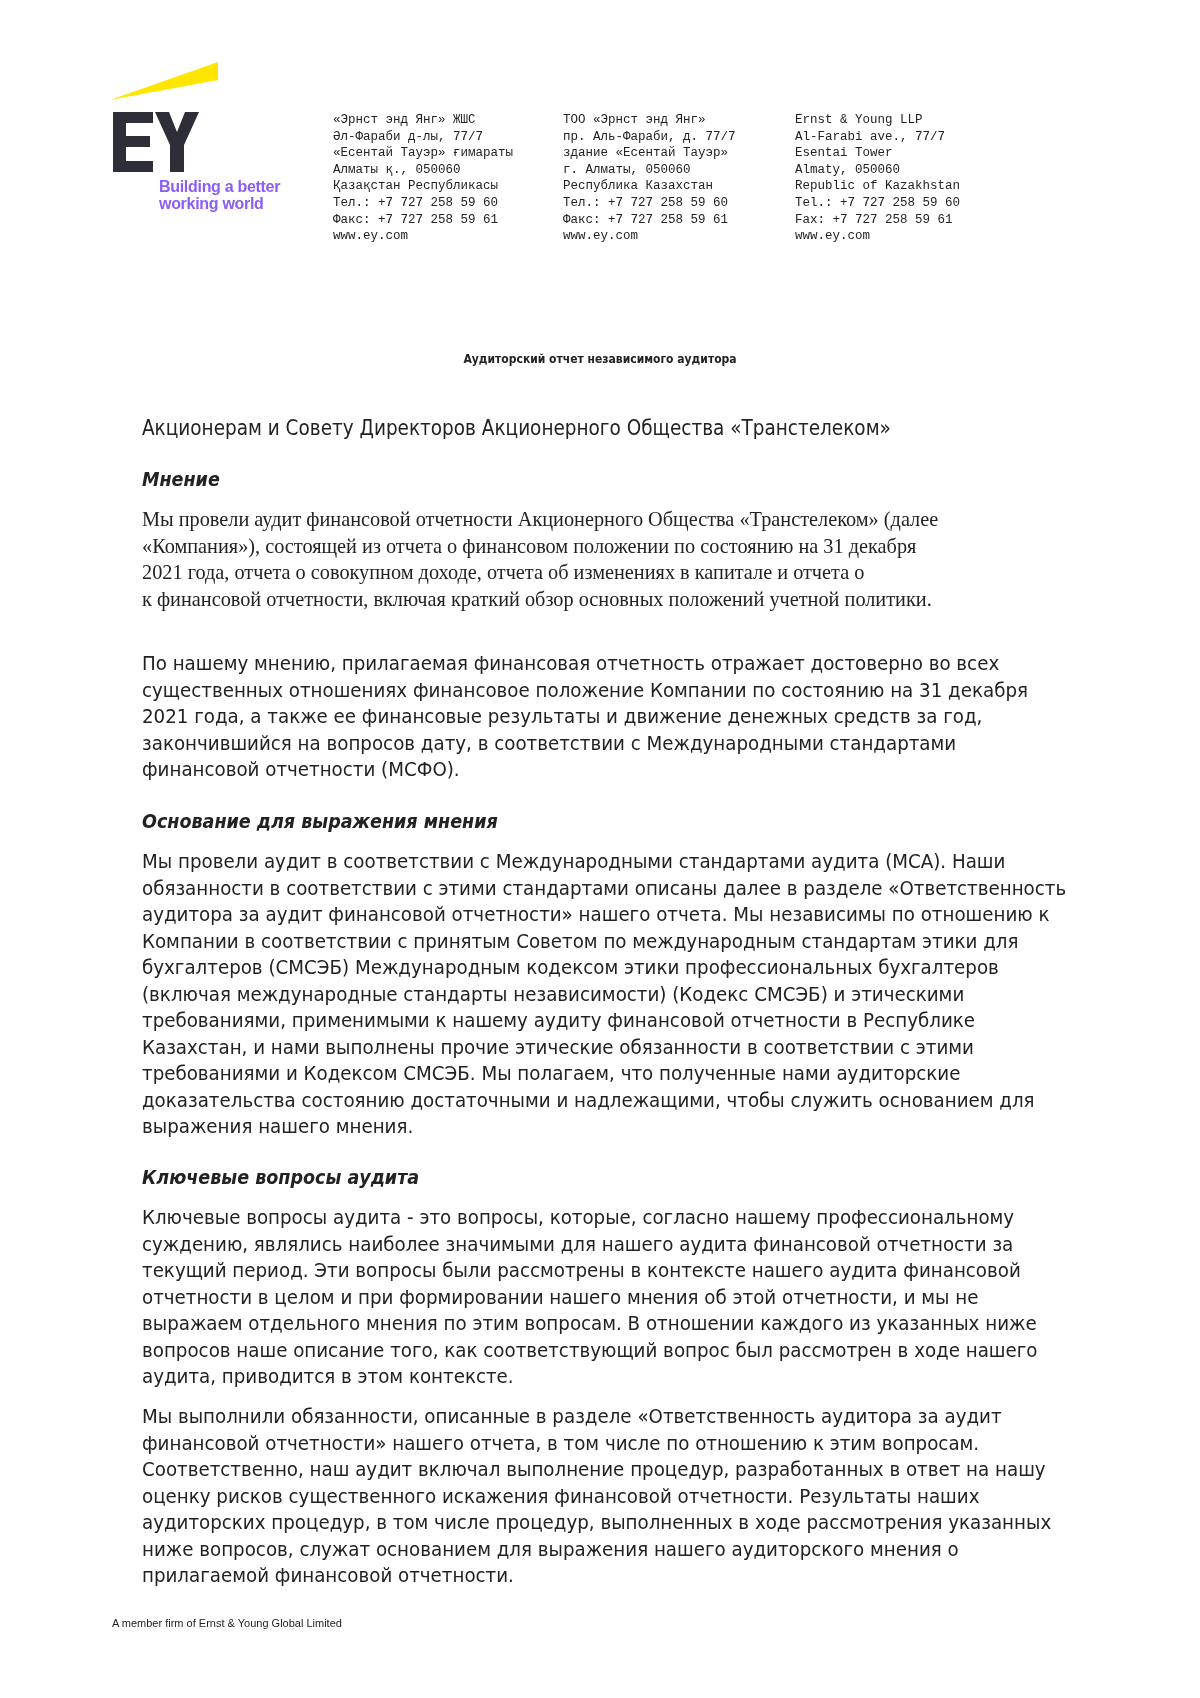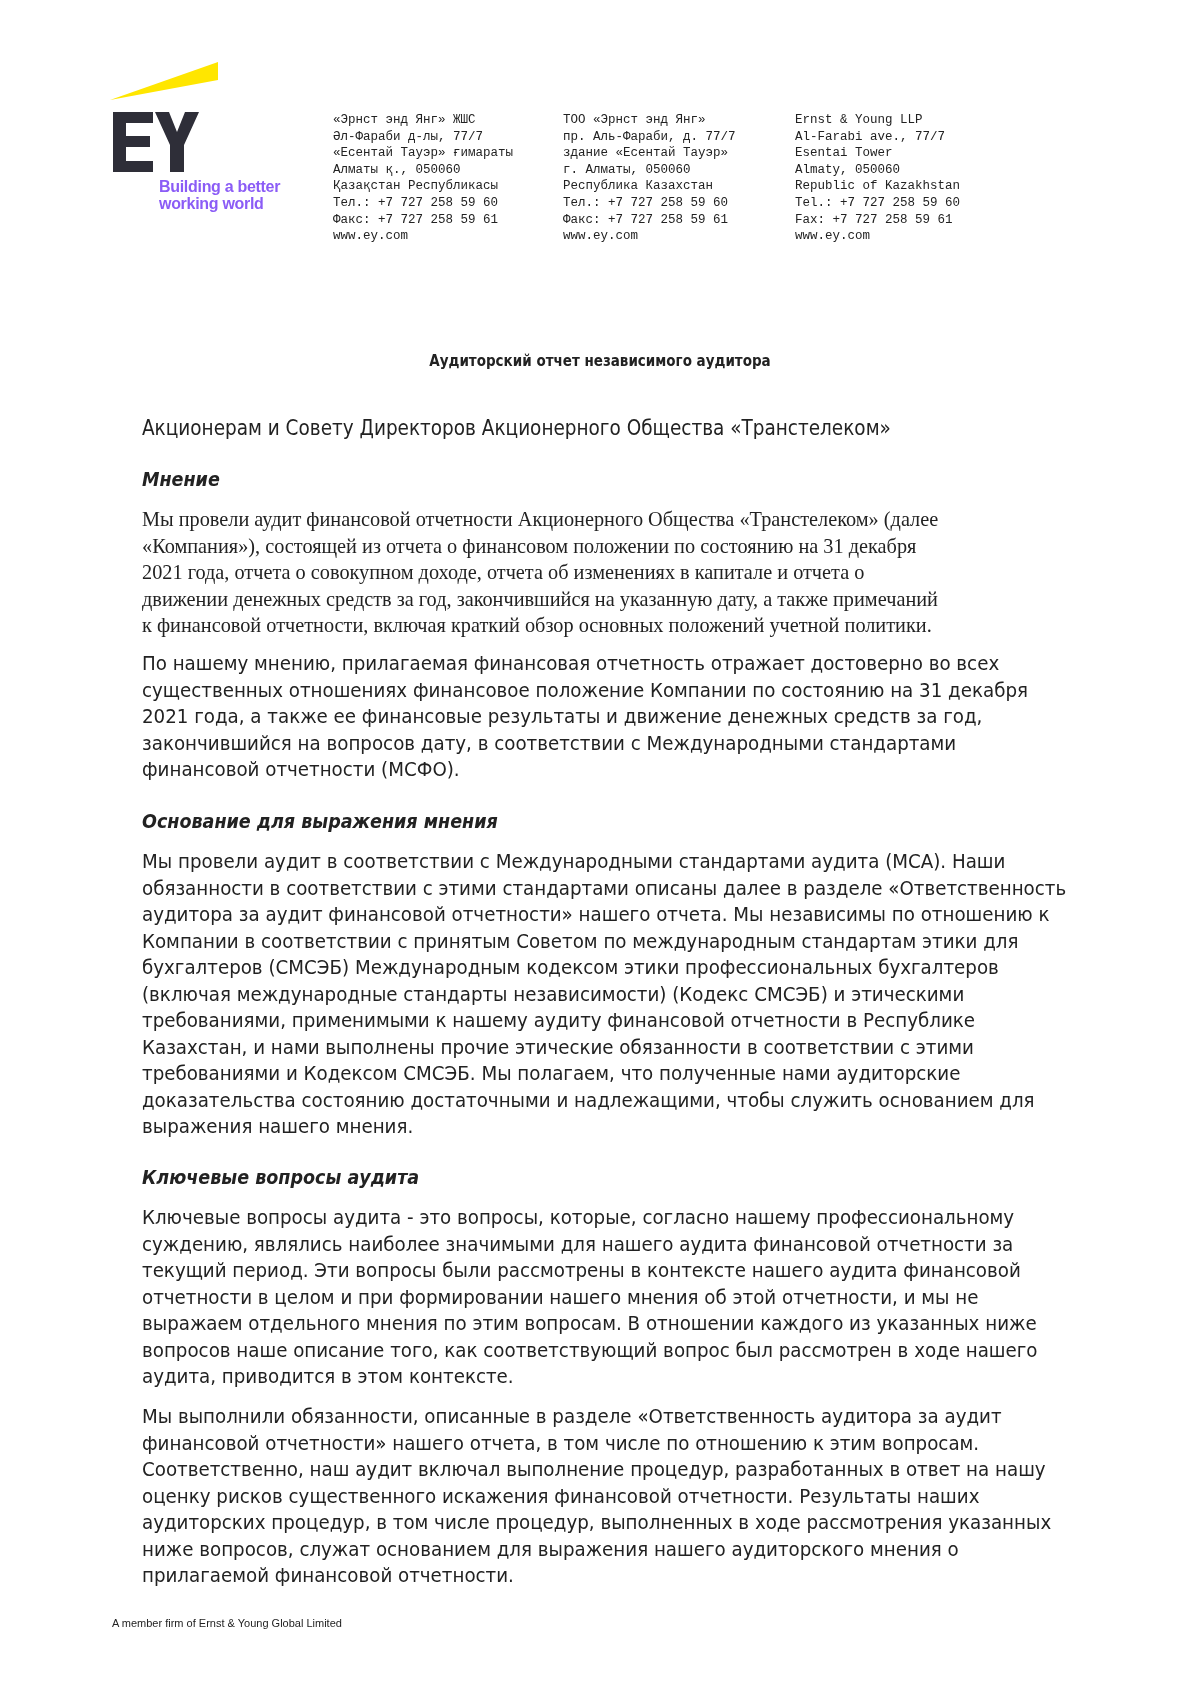--- a/index.html
+++ b/index.html
@@ -6,21 +6,21 @@
   body { width:1200px; height:1698px; position:relative; overflow:hidden;
          font-family:"DejaVu Sans Condensed","DejaVu Sans","Liberation Sans",sans-serif; color:#222; }
   .abs { position:absolute; }
   .beam { left:110px; top:62px; width:108px; height:38px; }
   .ey-letters { left:113px; top:112px; width:90px; height:60px; }
   .tagline { left:113px; top:178px; font-family:"Liberation Sans",sans-serif; font-weight:bold;
              font-size:16px; line-height:17px; color:#8b5cf6; letter-spacing:-0.3px;margin-left:46px; }
   .addr { top:112px; font-family:Liberation Mono, monospace; font-size:12.5px; line-height:16.6px; color:#222; }
   .addr div { white-space:nowrap; }
   .col1 { left:333px; } .col2 { left:563px; } .col3 { left:795px; }
-  .title { left:0; width:1200px; top:352px; text-align:center; font-weight:bold; font-size:15px; color:#222; }
+  .title { left:0; width:1200px; top:352px; text-align:center; font-weight:bold; font-size:12px; color:#222; }
   .body { left:142px; width:990px; }
   .recip { top:416px; font-size:20.5px; white-space:nowrap; }
   .heading { font-weight:bold; font-style:italic; font-size:19.5px; white-space:nowrap; }
   .para { font-size:20.3px; line-height:26.5px; }
   .para div { white-space:nowrap; }
   .footer { left:112px; top:1617px; font-family:"Liberation Sans",sans-serif; font-size:11px; color:#222; }
 </style>
 </head>
 <body>
 
@@ -75,21 +75,20 @@
 
 <div class="abs title">Аудиторский отчет независимого аудитора</div>
 
 <div class="abs body recip">Акционерам и Совету Директоров Акционерного Общества «Транстелеком»</div>
 
 <div class="abs body heading" style="top:468px;">Мнение</div>
 <div class="abs body para" style="top:506px;font-family:Liberation Serif, serif;">
   <div>Мы провели аудит финансовой отчетности Акционерного Общества «Транстелеком» (далее</div>
   <div>«Компания»), состоящей из отчета о финансовом положении по состоянию на 31 декабря</div>
   <div>2021 года, отчета о совокупном доходе, отчета об изменениях в капитале и отчета о</div>
-  <div>движении денежных средств за год, закончившийся на указанную дату, а также примечаний</div>
   <div>к финансовой отчетности, включая краткий обзор основных положений учетной политики.</div>
 </div>
 <div class="abs body para" style="top:650px;">
   <div>По нашему мнению, прилагаемая финансовая отчетность отражает достоверно во всех</div>
   <div>существенных отношениях финансовое положение Компании по состоянию на 31 декабря</div>
   <div>2021 года, а также ее финансовые результаты и движение денежных средств за год,</div>
   <div>закончившийся на вопросов дату, в соответствии с Международными стандартами</div>
   <div>финансовой отчетности (МСФО).</div>
 </div>
 

